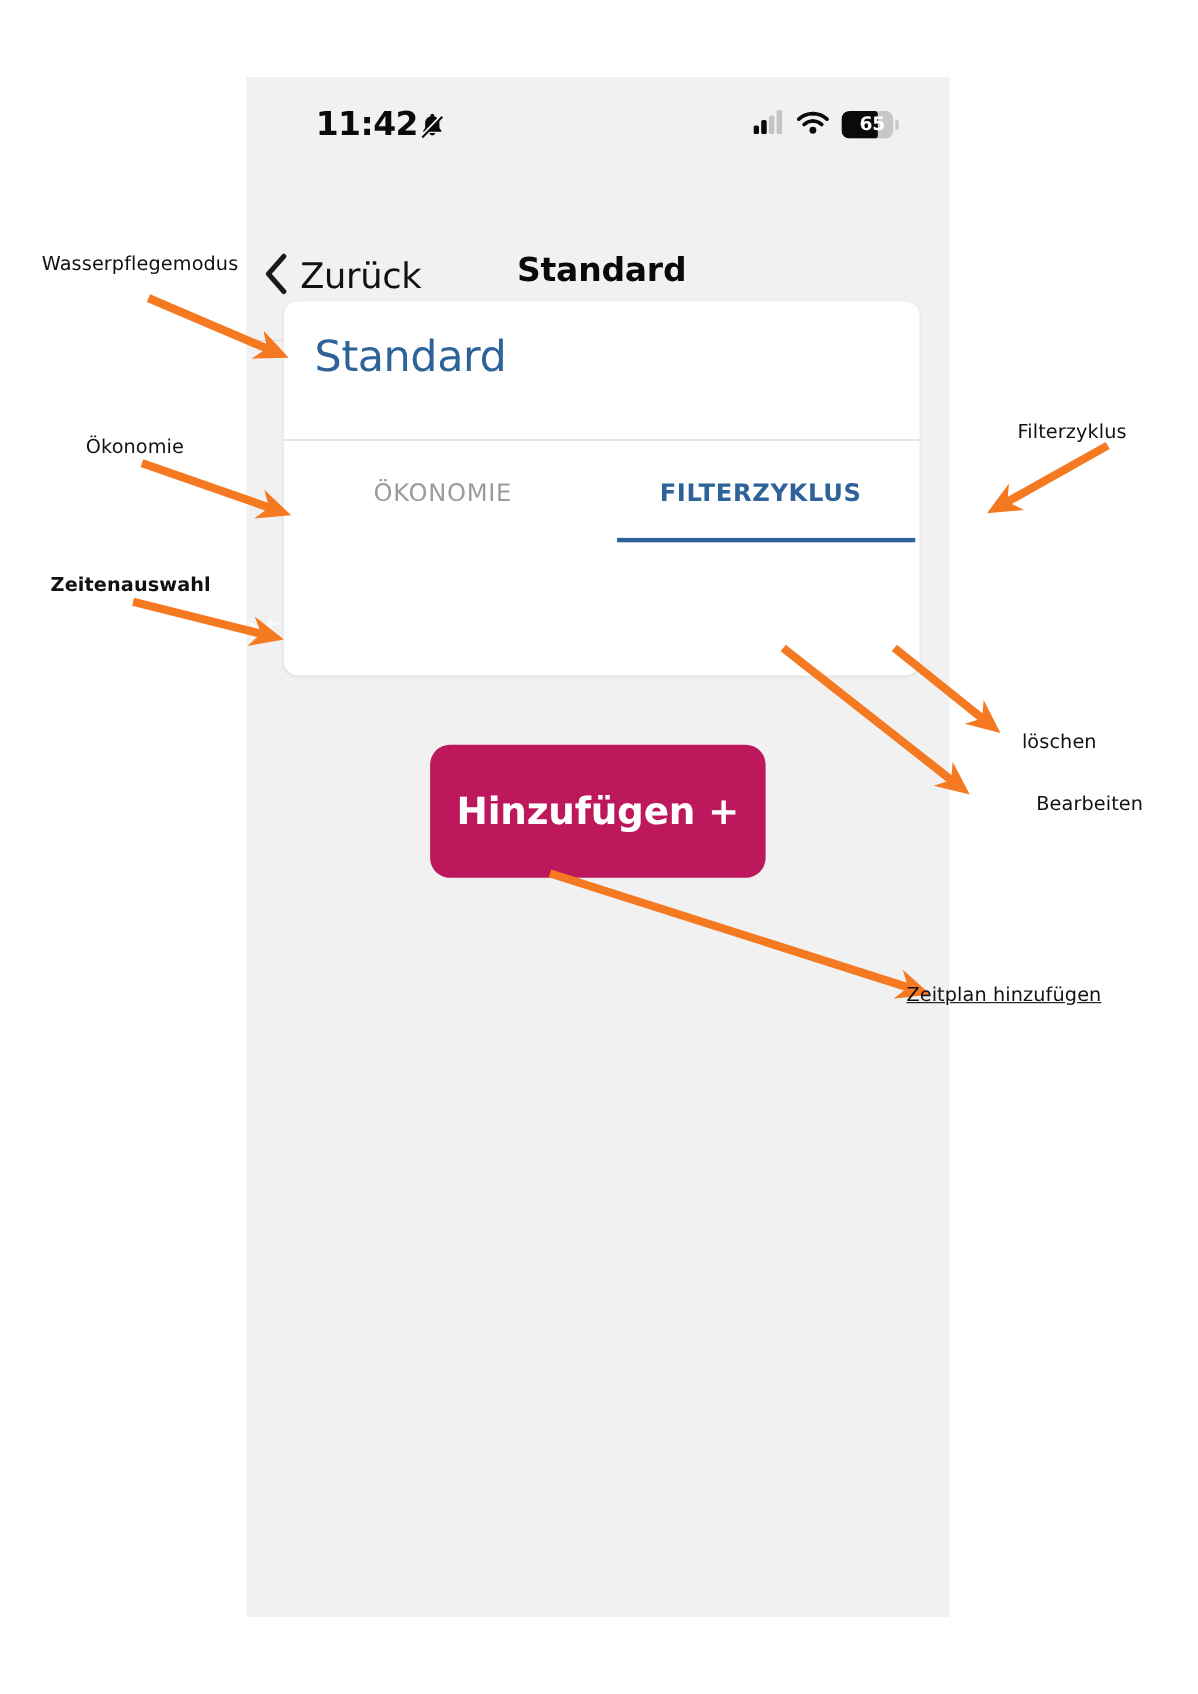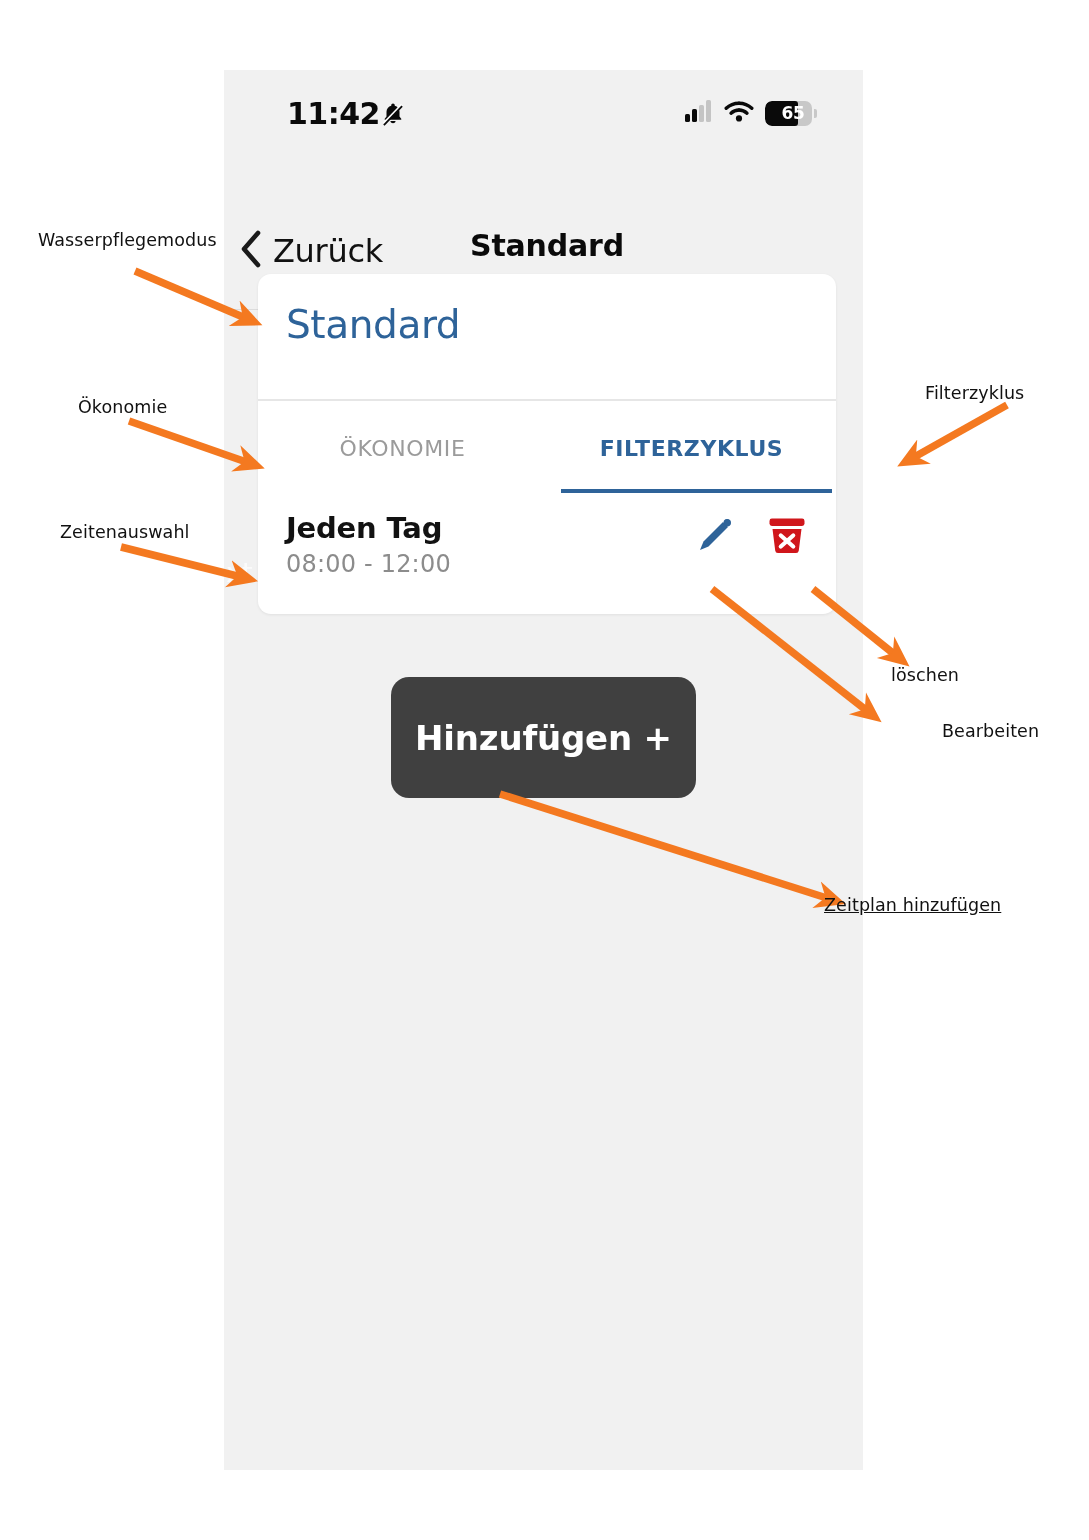--- a/index.html
+++ b/index.html
@@ -264,21 +264,21 @@
   }
   .action-icon { cursor: pointer; display: block; }
 
   
   .add-button {
     position: absolute;
     left: 167px;
     top: 607px;
     width: 305px;
     height: 121px;
-    background: #404040;
+    background: #be185d;
     border-radius: 18px;
     border: none;
     color: #ffffff;
     font-family: "DejaVu Sans", sans-serif;
     font-size: 34px;
     font-weight: bold;
     letter-spacing: -0.2px;
     cursor: pointer;
   }
 </style>
@@ -348,41 +348,20 @@
 
     <div class="tabs">
       <div class="tab inactive">
         <span class="tab-label">ÖKONOMIE</span>
       </div>
       <div class="tab active">
         <span class="tab-label">FILTERZYKLUS</span>
       </div>
     </div>
 
-    <div class="schedule-row">
-      <div class="schedule-day">Jeden Tag</div>
-      <div class="schedule-time">08:00 - 12:00</div>
-      <div class="schedule-actions">
-        <span>
-          <svg class="action-icon" width="46" height="46" viewBox="0 0 46 46">
-            <path d="M8 38 L11.5 29.5 L31 10 L36 15 L16.5 34.5 Z" fill="#2E6399"></path>
-            <path d="M33 8 L38 13 A3.6 3.6 0 0 0 33 8 Z" fill="#2E6399"></path>
-            <circle cx="35.2" cy="10.8" r="3.7" fill="#2E6399"></circle>
-          </svg>
-        </span>
-        <span>
-          <svg class="action-icon" width="46" height="46" viewBox="0 0 46 46">
-            <rect x="5.5" y="6.5" width="35" height="7.5" rx="2.4" fill="#D0161B"></rect>
-            <path d="M8.5 17 H37.5 L34.8 38.5 A2.8 2.8 0 0 1 32 41 H14 A2.8 2.8 0 0 1 11.2 38.5 Z" fill="#D0161B"></path>
-            <line x1="16.8" y1="23.5" x2="29.2" y2="34.5" stroke="#ffffff" stroke-width="4.2" stroke-linecap="round"></line>
-            <line x1="29.2" y1="23.5" x2="16.8" y2="34.5" stroke="#ffffff" stroke-width="4.2" stroke-linecap="round"></line>
-          </svg>
-        </span>
-      </div>
-    </div>
   </div>
 
   <button class="add-button">Hinzufügen +</button>
 </div>
 
 <svg id="annotation-svg">
   <defs>
     <marker id="arrowhead" markerWidth="4.2" markerHeight="4.2" refX="2.3" refY="2.1" orient="auto">
       <path d="M0,0.25 L4.1,2.1 L0,3.95 L1.25,2.1 Z" fill="#F47920"></path>
     </marker>
@@ -398,17 +377,17 @@
 
   <line x1="813" y1="589" x2="899" y2="658" stroke="#F47920" stroke-width="7.5" marker-end="url(#arrowhead)"></line>
 
   <line x1="712" y1="589" x2="871" y2="714" stroke="#F47920" stroke-width="7.5" marker-end="url(#arrowhead)"></line>
 
   <line x1="500" y1="794" x2="833" y2="900" stroke="#F47920" stroke-width="7.5" marker-end="url(#arrowhead)"></line>
 </svg>
 
 <div class="annot-label" id="annot-wasserpflegemodus" style="left: 38px; top: 230px;">Wasserpflegemodus</div>
 <div class="annot-label" id="annot-oekonomie" style="left: 78px; top: 397px;">Ökonomie</div>
-<div class="annot-label" id="annot-zeitenauswahl" style="left: 60px; top: 522px;">Zeitenauswahl</div>
+<div class="annot-label" id="annot-zeitenauswahl" style="left: 46px; top: 522px; font-weight: bold;">Zeitenauswahl</div>
 <div class="annot-label" id="annot-filterzyklus" style="left: 925px; top: 383px;">Filterzyklus</div>
-<div class="annot-label" id="annot-loeschen" style="left: 891px; top: 665px;">löschen</div>
+<div class="annot-label" id="annot-loeschen" style="left: 929px; top: 665px;">löschen</div>
 <div class="annot-label" id="annot-bearbeiten" style="left: 942px; top: 721px;">Bearbeiten</div>
 <div class="annot-label" id="annot-zeitplan-hinzufuegen" style="left: 824px; top: 895px; text-decoration: underline;">Zeitplan hinzufügen</div>
 
 </body></html>

